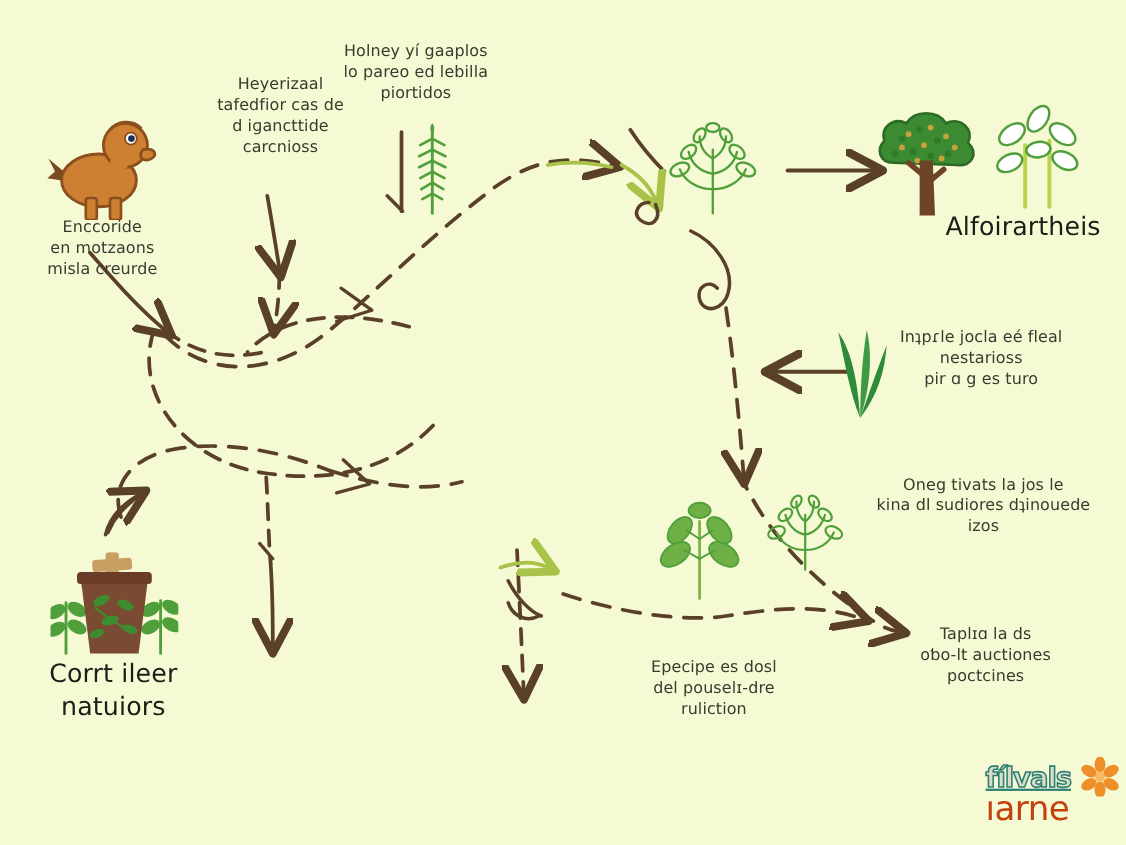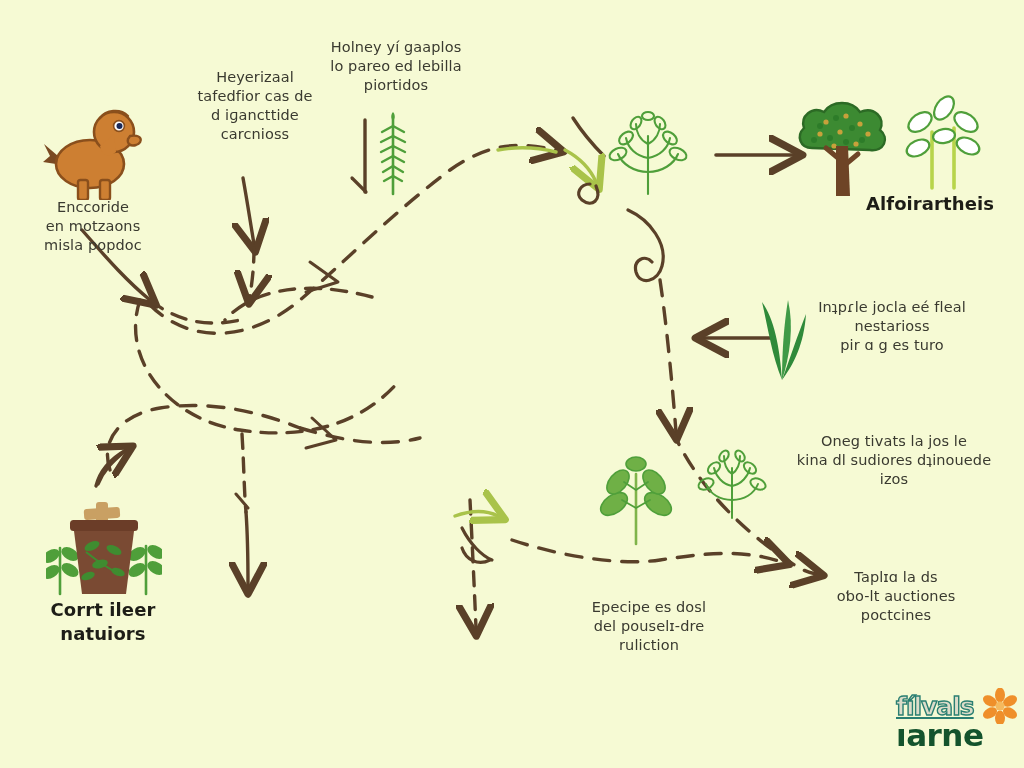--- a/index.html
+++ b/index.html
@@ -35,22 +35,22 @@
     color: #2f2f28;
     line-height: 1.32;
     white-space: pre-line;
     letter-spacing: 0.1px;
   }
   .cap-ann {
     font-size: 14.5px;
     color: #3a3a30;
   }
   .cap-bold {
-    font-weight: bold;
-    font-size: 18px;
+    font-weight: normal;
+    font-size: 23px;
     color: #1d1d17;
   }
   .hero {
     position: absolute;
     left: 392px;
     top: 292px;
     width: 246px;
   }
   .hero-title {
     font-size: 24.5px;
@@ -79,22 +79,22 @@
     font-weight: bold;
     color: #dcdcc9;
     -webkit-text-stroke: 1.4px #2a7f72;
     letter-spacing: -1px;
     line-height: 1;
     font-family: "DejaVu Sans", sans-serif;
     text-decoration: underline;
   }
   .brand-bottom {
     font-size: 31px;
-    font-weight: bold;
-    color: #14532d;
+    font-weight: normal;
+    color: #c2410c;
     letter-spacing: -0.5px;
     line-height: 1;
     margin-top: 1px;
   }
   .brand-flower {
     position: absolute;
     left: 86px;
     top: -6px;
   }
 </style>
@@ -201,21 +201,21 @@
       <path d="M90,32 C102,30 104,38 96,41 C90,43 87,39 88,35 Z" fill="#cd7f32" stroke="#8a4f1c" stroke-width="2.4"></path>
 
       <circle cx="79" cy="22" r="5.4" fill="#ffffff" stroke="#8a4f1c" stroke-width="1.6"></circle>
       <circle cx="79.5" cy="22" r="3" fill="#1b2a5a"></circle>
 
       <path d="M60,14 C66,6 80,4 88,12" fill="none" stroke="#8a4f1c" stroke-width="2.4" stroke-linecap="round"></path>
     </svg>
   </div>
   <div class="cap cap-ann" style="left:8px; top:198px; width:170px;">Enccoride
 en motzаons
-misla popdoc</div>
+misla creurde</div>
 
   <div class="icon-box" style="left:790px; top:96px; width:106px; height:102px;">
     <svg width="106" height="102" viewBox="0 0 106 102" xmlns="http://www.w3.org/2000/svg">
       <path d="M22,52 C10,52 6,40 14,32 C10,20 22,10 34,16 C42,4 62,4 70,16
                C84,10 96,22 90,34 C100,42 94,56 80,54 Z" fill="#3c8a32" stroke="#2c6a25" stroke-width="2.4"></path>
       <g fill="#2b7a28" opacity="0.85">
         <circle cx="30" cy="30" r="3"></circle>
           <circle cx="46" cy="22" r="3"></circle>
         <circle cx="62" cy="32" r="3"></circle>
           <circle cx="40" cy="42" r="3"></circle>
@@ -361,21 +361,21 @@
       </g>
     </svg>
   </div>
 
 
   <div class="cap cap-ann" style="left:180px; top:68px; width:150px;">Heyerizaal
 tafedfior cas de
 d iɡancttide
 carcniosѕ</div>
 
-  <div class="cap cap-ann" style="left:310px; top:38px; width:172px;">Holney yí gaaplos
+  <div class="cap cap-ann" style="left:292px; top:38px; width:172px;">Holney yí gaaplos
 lo pareo ed lebilla
 piortidos</div>
 
 
   <div class="cap cap-ann" style="left:792px; top:298px; width:200px;">Inʇpɾle jocla eé fleal
 nestarioss
 pir ɑ g es turo</div>
 
   <div class="cap cap-ann" style="left:788px; top:432px; width:212px;text-align:center;">Oneg tivats la jos le
 kina dl sudiores dʇinouede

